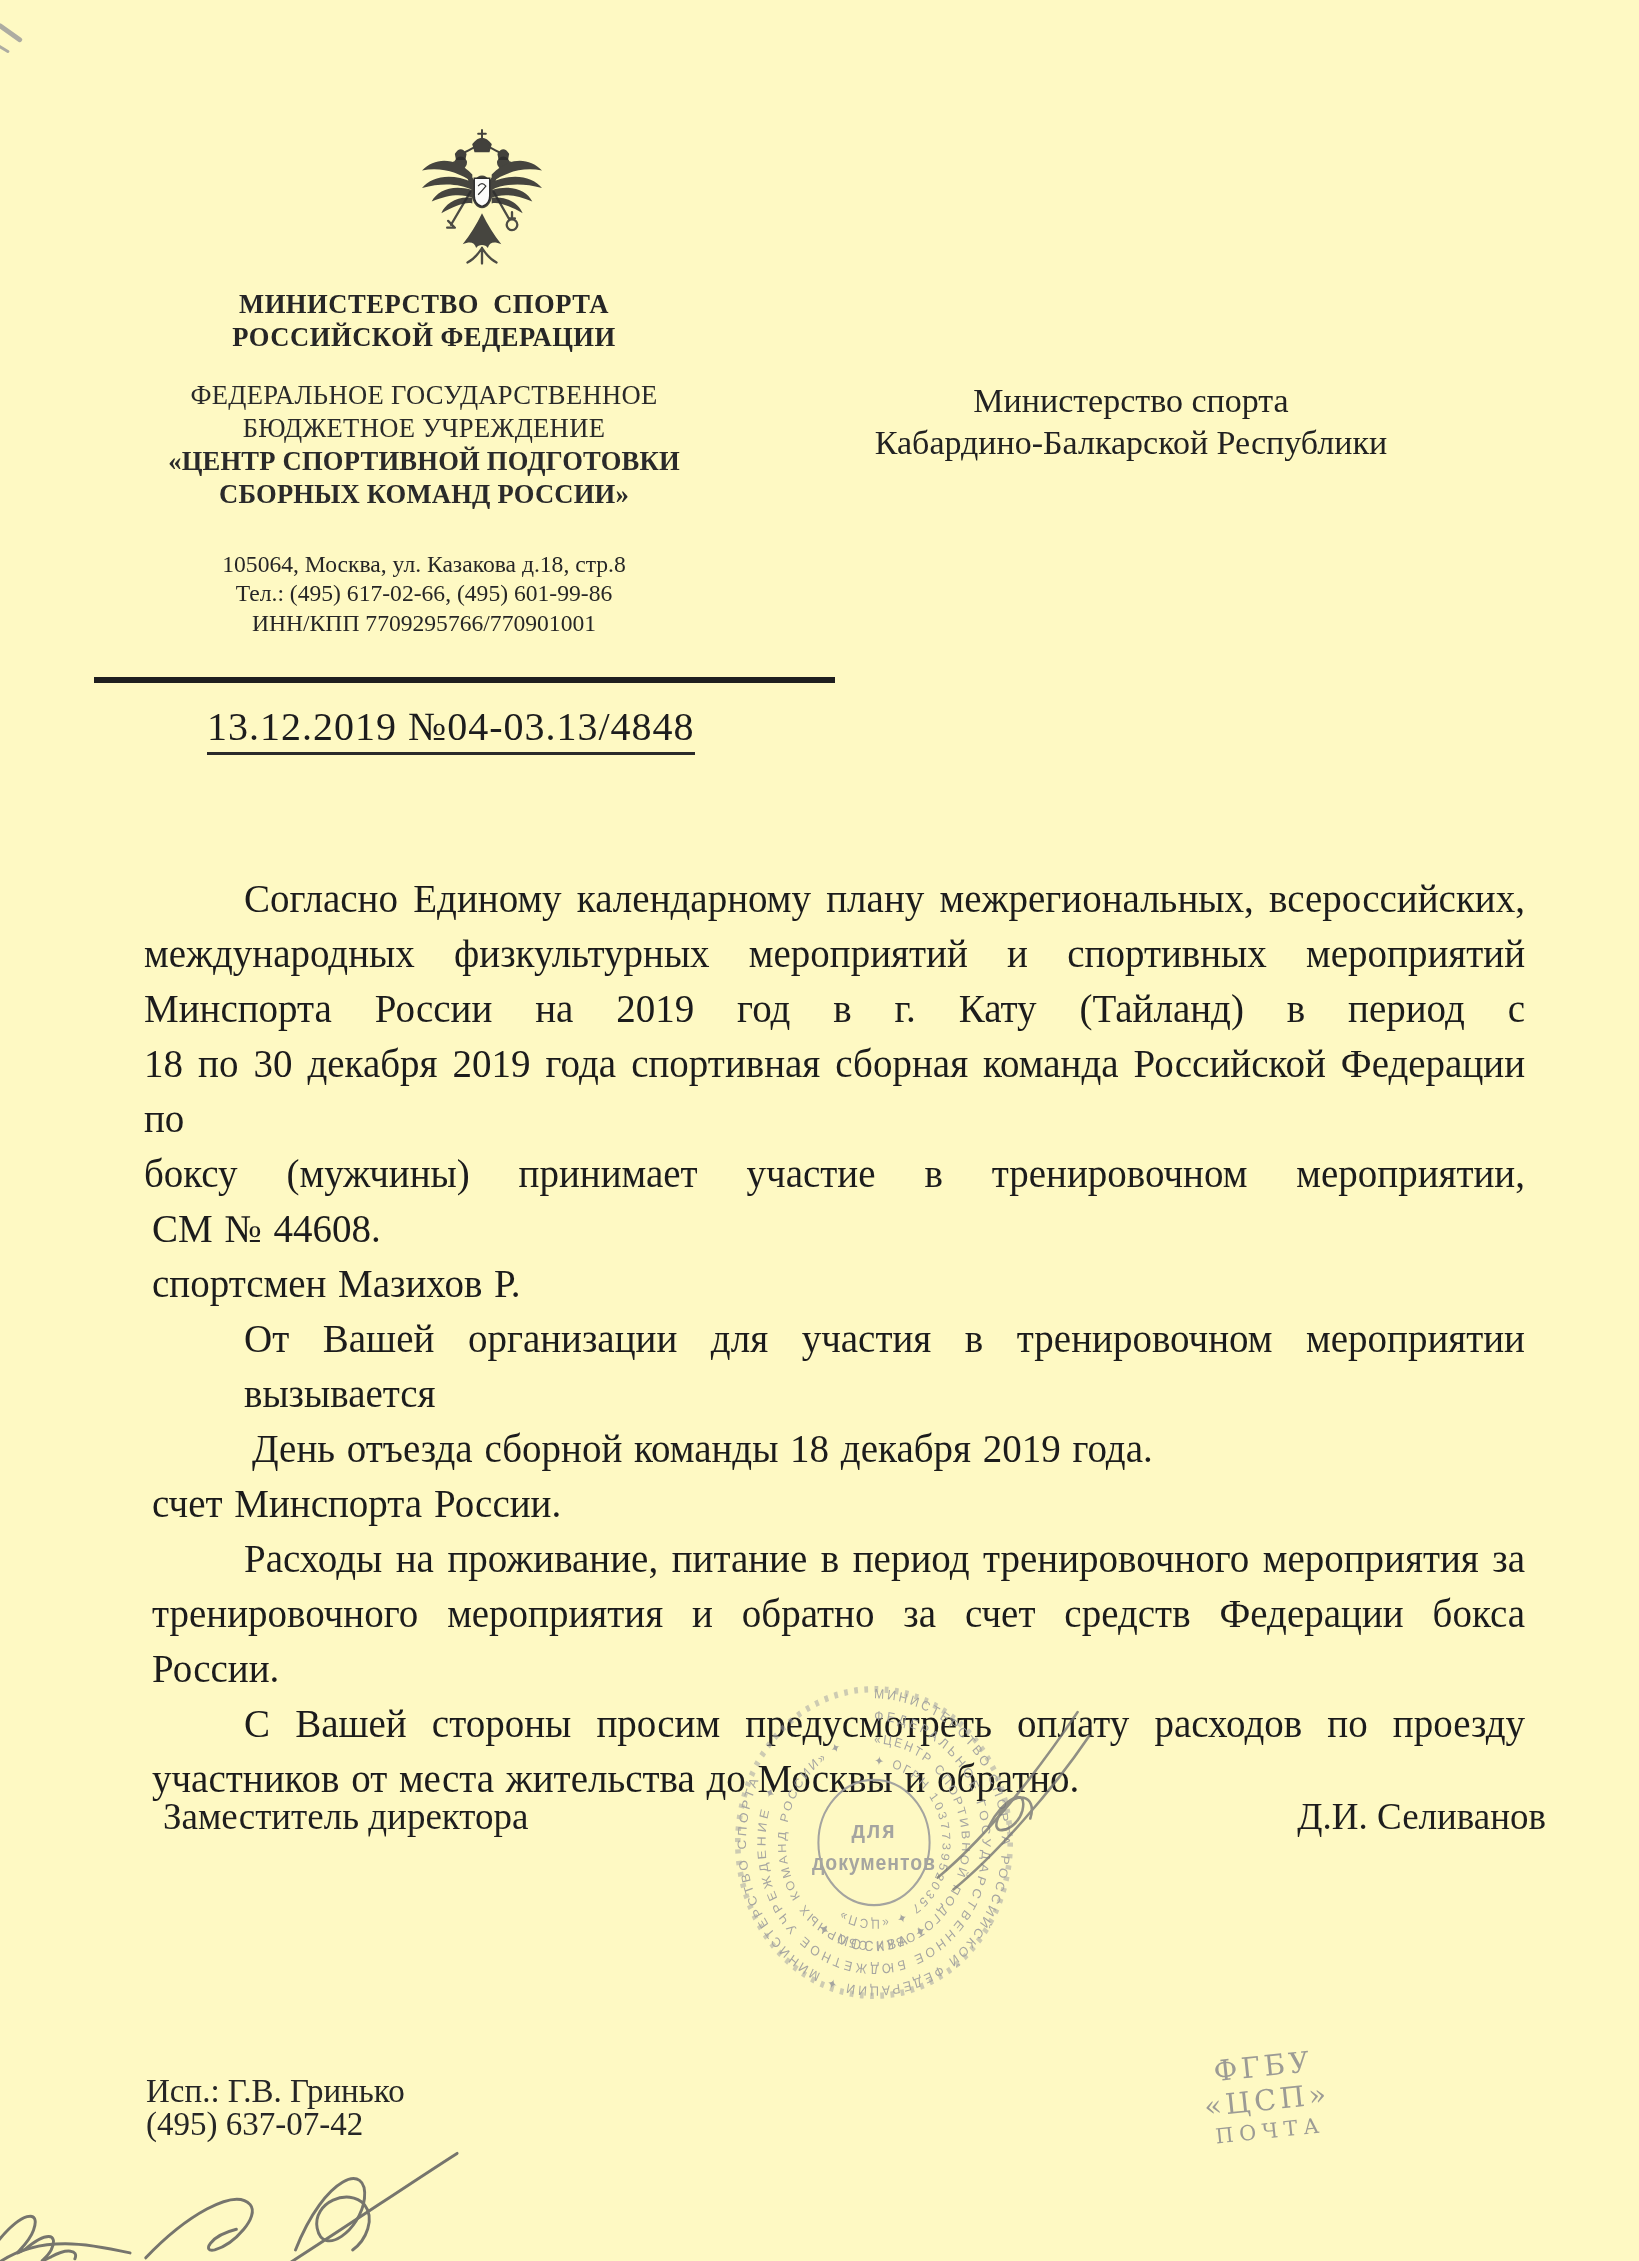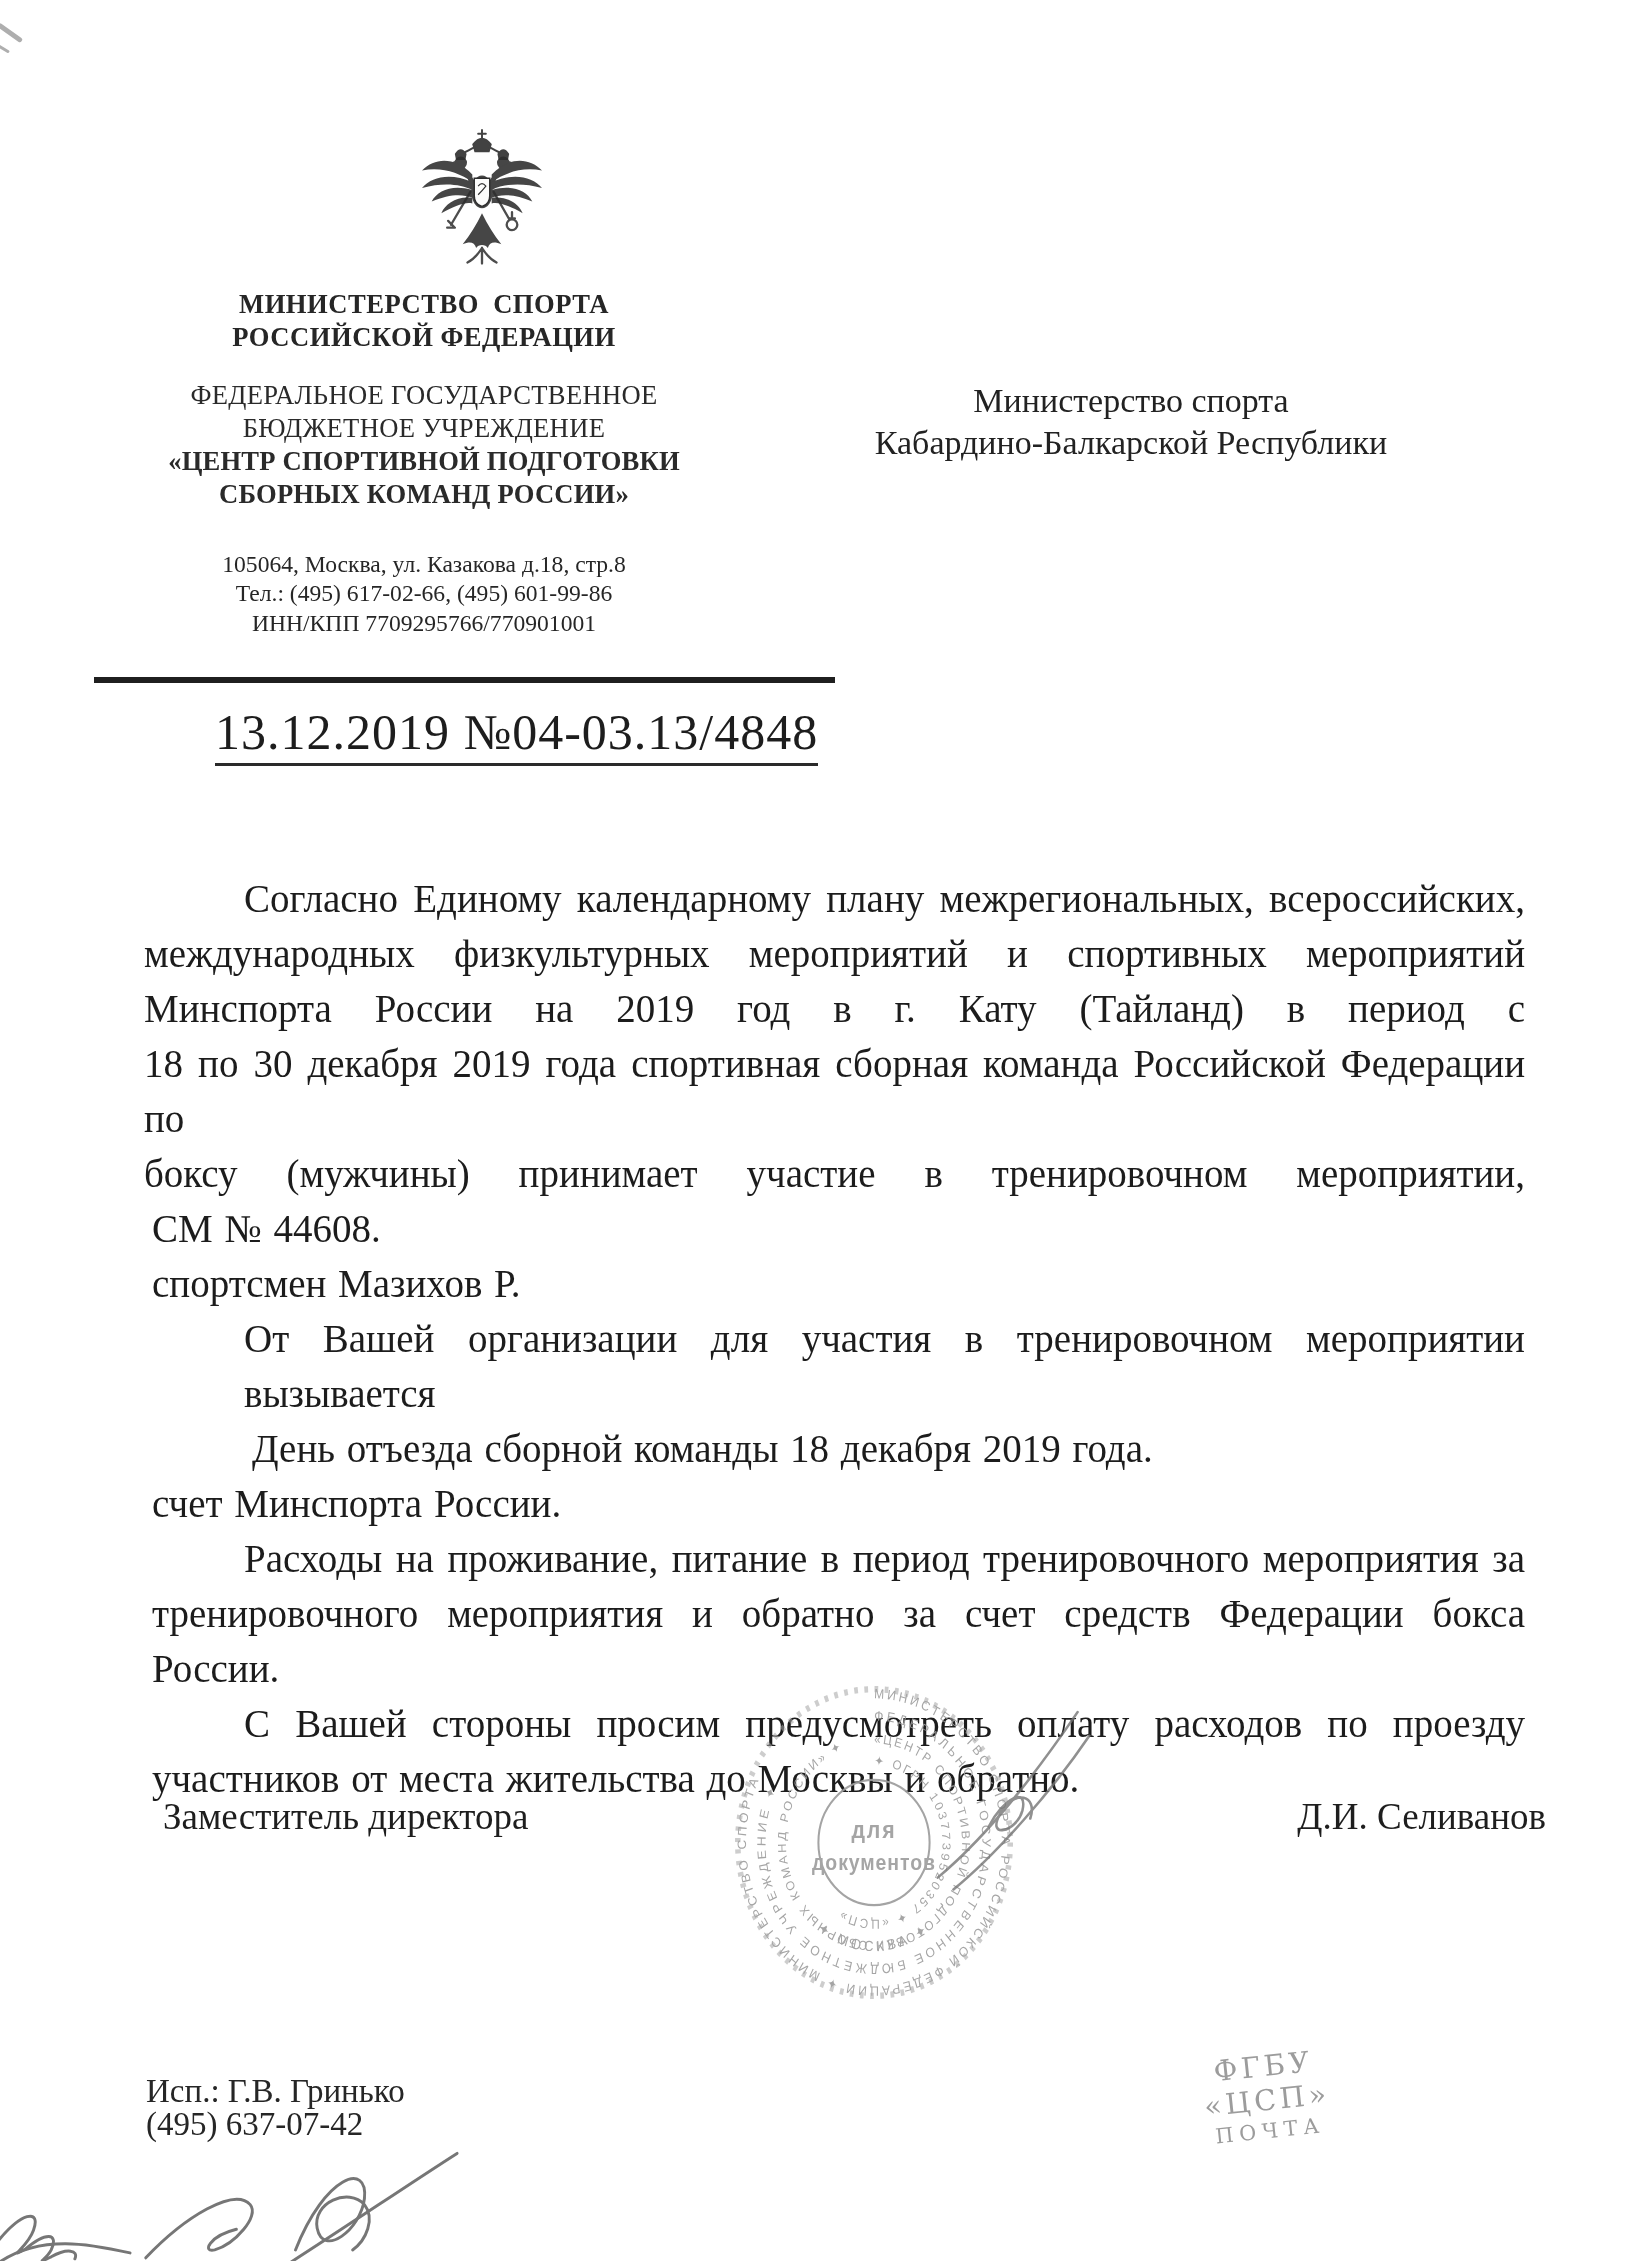--- a/index.html
+++ b/index.html
@@ -1,20 +1,20 @@
 <!DOCTYPE html>
 <html lang="ru"><head>
 <meta charset="utf-8">
 <style>
   html,body{margin:0;padding:0;background:#e8e8e8;}
   .page{
     position:relative;
     width:1639px;height:2262px;
     margin:0 auto;
-    background:#ffffff;
+    background:#fef9c3;
     overflow:hidden;
     font-family:"Liberation Serif", serif;
     color:#1d1d1d;
   }
   .abs{position:absolute;}
   .pre{white-space:pre-wrap;}
 
   
   .lh-left{
     left:108px;top:288px;width:632px;
@@ -28,21 +28,21 @@
   .addr-line{font-size:23.6px;line-height:29.6px;color:#262626;}
 
   
   .recipient{
     left:855px;top:380px;width:552px;
     text-align:center;font-size:34px;line-height:42px;color:#222;
   }
 
   
   .rule{left:94px;top:677px;width:741px;height:5.9px;background:#1f1f1f;}
-  .refline{left:215px;top:703px;font-size:50px;color:#1d1d1d;}
+  .refline{left:207px;top:703px;font-size:40px;color:#1d1d1d;}
   .refline span{border-bottom:3px solid #2a2a2a;padding-bottom:3px;letter-spacing:1px;}
 
   
   .body-text{left:144px;top:871px;width:1381px;font-size:39px;color:#1c1c1c;}
   .para .line{
     line-height:55px;
     text-align:justify;
     -moz-text-align-last:justify;
     text-align-last:justify;
     word-spacing:2px;

